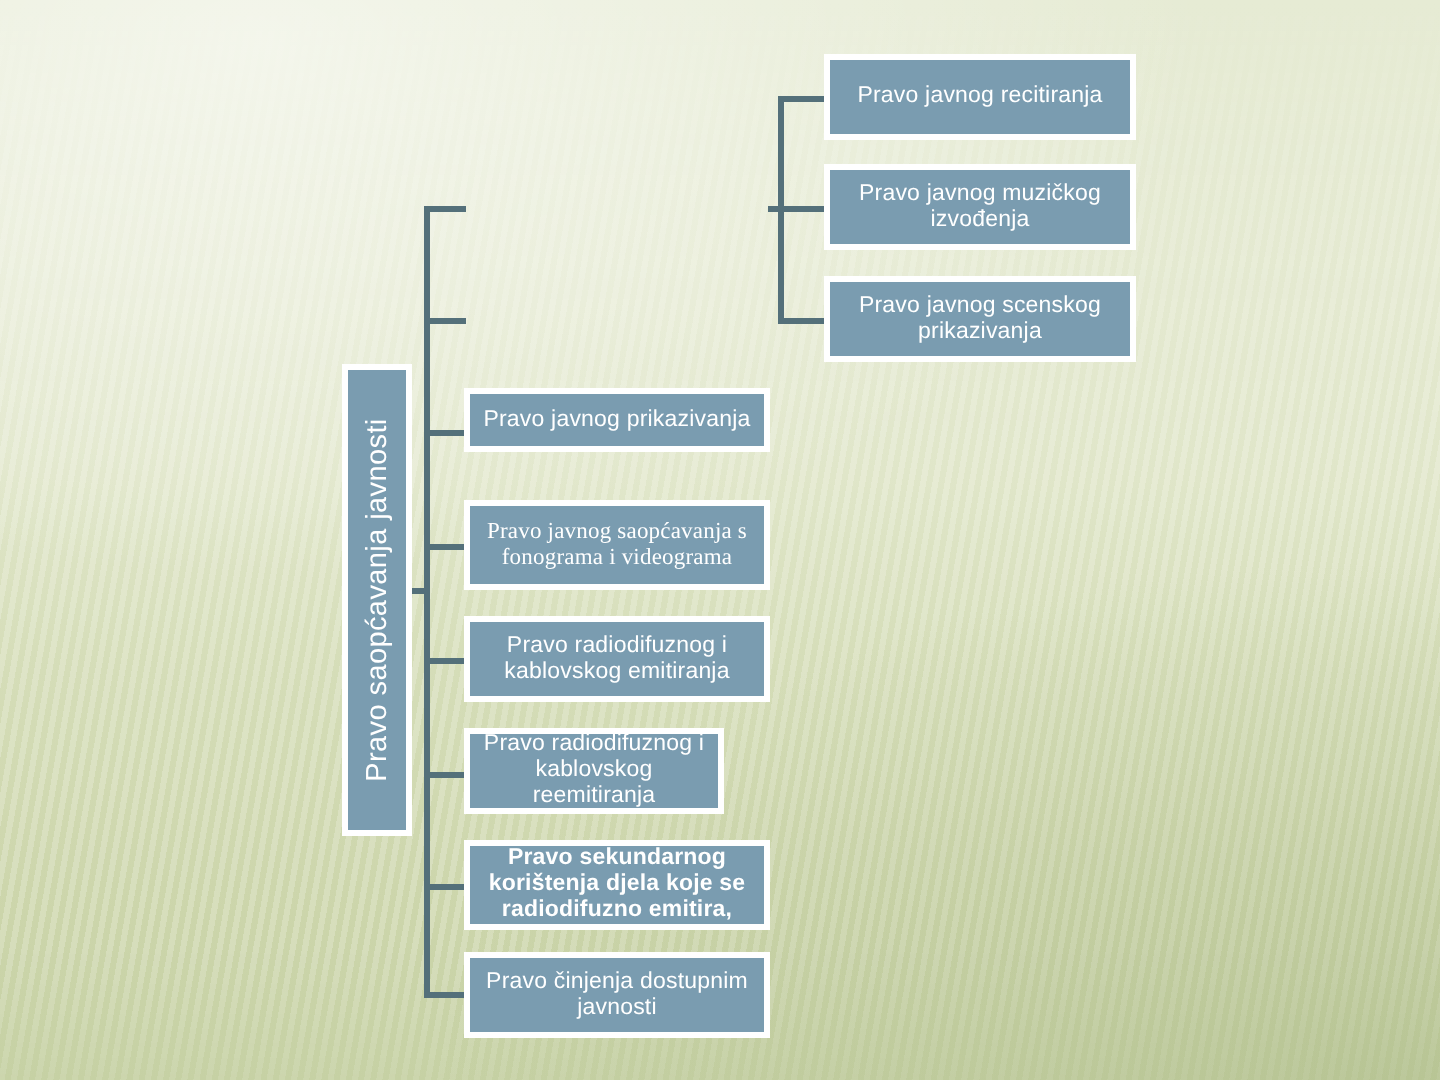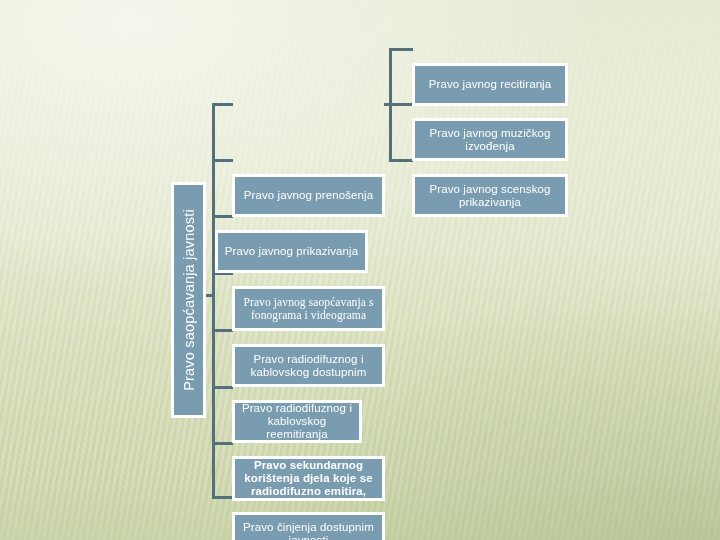--- a/index.html
+++ b/index.html
@@ -70,21 +70,20 @@
     color: #ffffff;
     display: flex;
     align-items: center;
     justify-content: center;
     text-align: center;
     line-height: 1.12;
     font-size: 11.5px;
     letter-spacing: 0.1px;
     padding: 1px 3px;
     white-space: pre-line;
-    margin-top: 36px;
   }
 
   .node.wide-text { font-size: 11.5px; }
 
   
   #root-node {
     position: absolute;
     box-sizing: border-box;
     background-color: #7a9cb0;
     border: 3px solid #ffffff;
@@ -127,27 +126,26 @@
   <div class="conn" style="left:389px; top:48px; width:3px; height:114px;"></div>
   <div class="conn" style="left:389px; top:48px; width:24px; height:3px;"></div>
   <div class="conn" style="left:389px; top:103px; width:24px; height:3px;"></div>
   <div class="conn" style="left:389px; top:159px; width:24px; height:3px;"></div>
 
   <div id="root-node" style="left:171px; top:182px; width:35px; height:236px;">
     <span class="vtext">Pravo saopćavanja javnosti</span>
   </div>
 
 
-  <div class="node" style="left:232px; top:138px; width:153px; height:43px;">Pravo javnog prenošenja</div>
 
-  <div class="node" style="left:215px; top:194px; width:153px; height:43px;">Pravo javnog prikazivanja</div>
+  <div class="node" style="left:232px; top:194px; width:153px; height:32px;">Pravo javnog prikazivanja</div>
 
   <div class="node wide-text" style="left:232px; top:250px; width:153px; height:45px;font-family:Liberation Serif, serif;">Pravo javnog saopćavanja s fonograma i videograma</div>
 
-  <div class="node" style="left:232px; top:308px; width:153px; height:43px;">Pravo radiodifuznog i kablovskog dostupnim</div>
+  <div class="node" style="left:232px; top:308px; width:153px; height:43px;">Pravo radiodifuznog i kablovskog emitiranja</div>
 
   <div class="node" style="left:232px; top:364px; width:130px; height:43px;">Pravo radiodifuznog i kablovskog reemitiranja</div>
 
   <div class="node" style="left:232px; top:420px; width:153px; height:45px;font-weight:bold;">Pravo sekundarnog korištenja djela koje se radiodifuzno emitira,</div>
 
   <div class="node" style="left:232px; top:476px; width:153px; height:43px;">Pravo činjenja dostupnim javnosti</div>
 
   <div class="node" style="left:412px; top:27px; width:156px; height:43px;">Pravo javnog recitiranja</div>
 
   <div class="node" style="left:412px; top:138px; width:156px; height:43px;">Pravo javnog scenskog prikazivanja</div>

